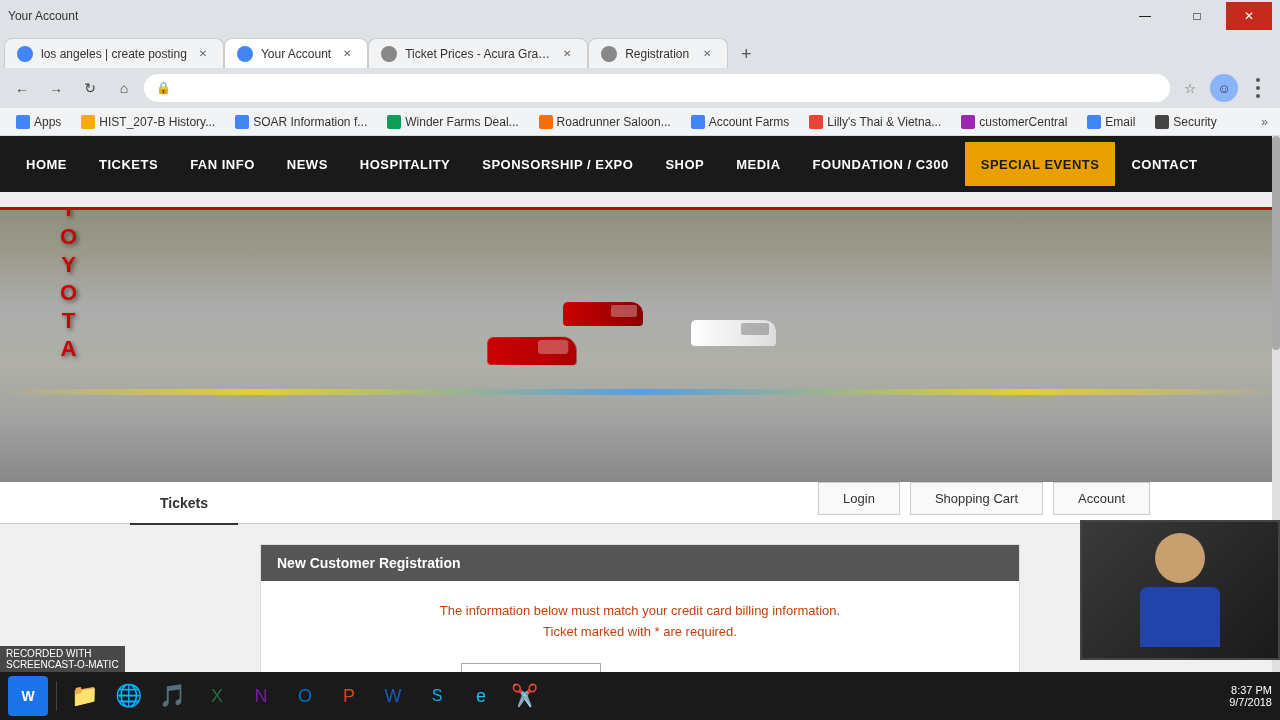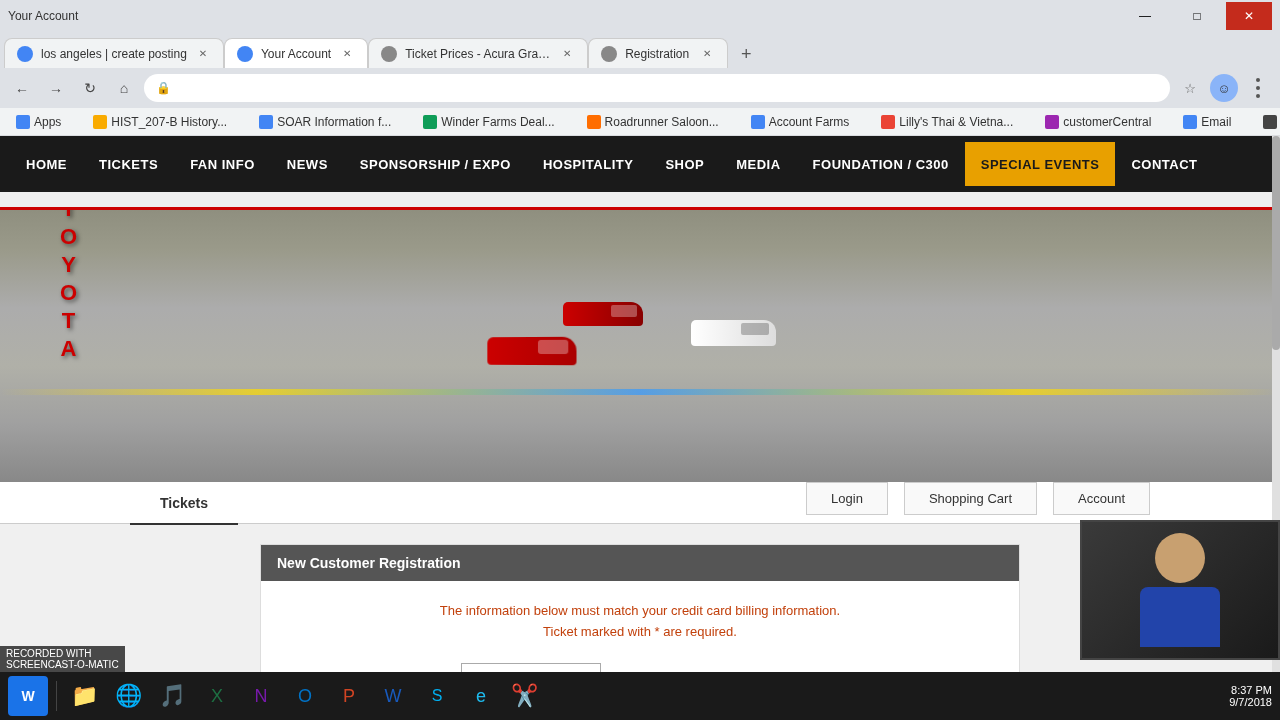--- a/index.html
+++ b/index.html
@@ -28,21 +28,21 @@
     .address-bar { display: flex; align-items: center; height: 40px; background: #dee1e6; padding: 4px 8px; gap: 6px; }
     .nav-btn { width: 28px; height: 28px; display: flex; align-items: center; justify-content: center; border-radius: 50%; cursor: pointer; font-size: 14px; color: #444; }
     .address-input { flex: 1; height: 28px; background: #fff; border-radius: 14px; border: none; padding: 0 12px; font-size: 12px; color: #333; display: flex; align-items: center; }
     .address-text { flex: 1; font-size: 12px; color: #333; overflow: hidden; white-space: nowrap; text-overflow: ellipsis; }
     .bookmark-btn { width: 28px; height: 28px; display: flex; align-items: center; justify-content: center; color: #666; cursor: pointer; }
     .profile-btn { width: 28px; height: 28px; border-radius: 50%; background: #8ab4f8; display: flex; align-items: center; justify-content: center; color: #333; font-size: 13px; cursor: pointer; }
     .menu-btn { width: 28px; height: 28px; display: flex; flex-direction: column; align-items: center; justify-content: center; gap: 4px; cursor: pointer; }
     .menu-dot { width: 4px; height: 4px; background: #555; border-radius: 50%; }
 
     
-    .bookmarks-bar { display: flex; align-items: center; height: 28px; background: #f1f3f4; padding: 8px 8px; gap: 16px; border-bottom: 1px solid #dadce0; overflow: hidden; }
+    .bookmarks-bar { display: flex; align-items: center; height: 28px; background: #f1f3f4; padding: 8px 8px; gap: 4px; border-bottom: 1px solid #dadce0; overflow: hidden; }
     .bookmark-item { display: flex; align-items: center; gap: 4px; padding: 2px 8px; border-radius: 4px; cursor: pointer; white-space: nowrap; font-size: 12px; color: #333; }
     .bk-favicon { width: 14px; height: 14px; border-radius: 2px; flex-shrink: 0; }
     .bk-favicon.blue { background: #4285f4; }
     .bk-favicon.yellow { background: #f9ab00; }
     .bk-favicon.green { background: #0f9d58; }
     .bk-favicon.red { background: #ea4335; }
     .bk-favicon.orange { background: #ff6d00; }
     .bk-favicon.purple { background: #9c27b0; }
     .bk-favicon.dark { background: #444; }
     .more-btn { margin-left: auto; font-size: 12px; color: #666; cursor: pointer; padding: 2px 4px; }
@@ -57,21 +57,21 @@
     .hero-bg { width: 100%; height: 100%; background: linear-gradient(135deg, #888 0%, #aaa 30%, #777 60%, #999 100%); position: relative; }
     .toyota-sign { position: absolute; left: 50px; top: 50%; transform: translateY(-50%); display: flex; flex-direction: column; align-items: center; gap: 2px; }
     .toyota-letter { color: #cc0000; font-weight: 900; font-size: 22px; text-shadow: 2px 2px 4px rgba(0,0,0,0.5); }
 
     
     .page-content { background: #f5f5f5; padding: 0; }
     .page-tab { padding: 12px 30px; font-size: 14px; font-weight: 600; color: #555; cursor: pointer; border-bottom: 2px solid transparent; margin-bottom: -2px; }
     .page-tab.active { color: #333; border-bottom: 2px solid #333; }
 
     
-    .action-btns { display: flex; gap: 16px; margin-left: auto; padding-bottom: 8px; }
+    .action-btns { display: flex; gap: 10px; margin-left: auto; padding-bottom: 8px; }
     .action-btn { padding: 8px 24px; font-size: 13px; border: 1px solid #ccc; background: #f9f9f9; cursor: pointer; color: #333; }
 
     
     .form-section { margin: 0 130px; background: #fff; border: 1px solid #ddd; }
     .form-header { background: #555; color: #fff; padding: 10px 16px; font-size: 14px; font-weight: bold; }
     .form-body { padding: 20px 20px 20px 20px; }
     .form-info { text-align: center; font-size: 13px; color: #c2410c; margin-bottom: 20px; line-height: 1.6; }
     .form-row { display: flex; align-items: center; margin-bottom: 12px; }
     .form-label { width: 180px; text-align: right; padding-right: 16px; font-size: 13px; color: #333; }
     .form-input { width: 140px; height: 28px; border: 1px solid #aaa; padding: 0 6px; font-size: 13px; }
@@ -194,22 +194,22 @@
     </div>
     <span class="more-btn">»</span>
   </div>
 </div>
 
 <div class="main-nav">
   <div class="nav-item">HOME</div>
   <div class="nav-item">TICKETS</div>
   <div class="nav-item">FAN INFO</div>
   <div class="nav-item">NEWS</div>
+  <div class="nav-item">HOSPITALITY</div>
   <div class="nav-item">SPONSORSHIP / EXPO</div>
-  <div class="nav-item">HOSPITALITY</div>
   <div class="nav-item">SHOP</div>
   <div class="nav-item">MEDIA</div>
   <div class="nav-item">FOUNDATION / C300</div>
   <div class="nav-item special">SPECIAL EVENTS</div>
   <div class="nav-item">CONTACT</div>
 </div>
 
 <div class="hero">
   <div class="hero-bg">
 

